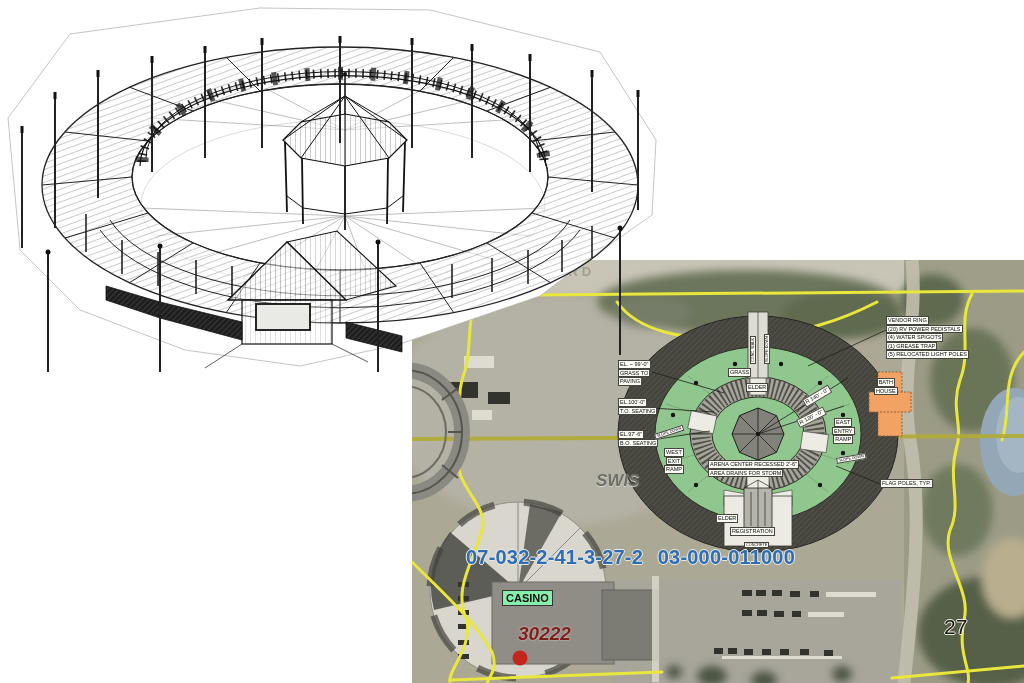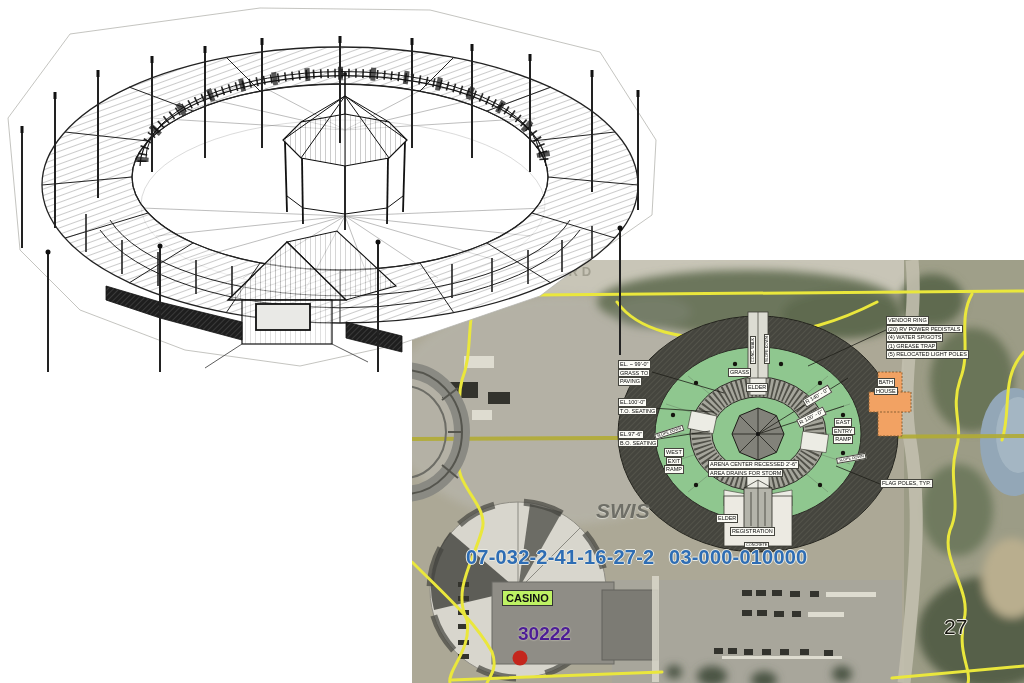--- a/index.html
+++ b/index.html
@@ -13,26 +13,26 @@
 
   .mlabel{position:absolute;font-size:5.5px;line-height:6.5px;color:#0b0b0b;text-align:center;z-index:6;}
   .mlabel .ln{display:block;background:#fcfcf6;border:0.5px solid #45453e;padding:0 1px;width:max-content;margin:0 auto;}
   .mlabel.la .ln{margin:0 auto 0 0;}
   .tiny{font-size:3.8px;line-height:4.2px;}
   .rot{transform-origin:0 0;}
 
   .bigtext{position:absolute;z-index:7;white-space:nowrap;}
   .parcel{left:54px;top:286px;font-size:20px;font-weight:bold;color:#2e6db4;word-spacing:9px;letter-spacing:0.2px;
           text-shadow:-1px 0 #e8e8e0,1px 0 #e8e8e0,0 -1px #e8e8e0,0 1px #e8e8e0;}
-  .swis{left:184px;top:211px;font-size:21px;font-weight:bold;font-style:italic;color:#6e6e66;
-        text-shadow:0 1px 1px #d8d8cf;margin-top:28px;}
-  .casino{left:90px;top:330px;font-size:11px;font-weight:bold;color:#111;background:#bef264;
+  .swis{left:184px;top:211px;font-size:17px;font-weight:bold;font-style:italic;color:#6e6e66;
+        text-shadow:0 1px 1px #d8d8cf;}
+  .casino{left:90px;top:330px;font-size:11px;font-weight:bold;color:#111;background:#86efac;
           border:1px solid #333;padding:0 3px;line-height:14px;}
-  .pointid{left:106px;top:363px;font-size:19px;font-weight:bold;color:#4c1d95;
-           text-shadow:0 0 2px #e6e2d4;}
+  .pointid{left:106px;top:363px;font-size:19px;font-weight:bold;color:#7f1d1d;
+           text-shadow:0 0 2px #e6e2d4;font-style:italic;}
   .section{left:532px;top:355px;font-size:21px;font-weight:normal;color:#16160f;
            text-shadow:-1px 0 #efeee6,1px 0 #efeee6,0 -1px #efeee6,0 1px #efeee6;}
   .roadname{left:84px;top:4px;font-size:13px;font-weight:bold;color:#8d8b7c;opacity:.65;letter-spacing:4px;}
 
   
   #drawing{position:absolute;left:0;top:0;z-index:3;}
 </style>
 </head>
 <body>
 
@@ -323,21 +323,21 @@
     </div>
     <div class="mlabel tiny" style="left:332px;top:282px">
       <span class="ln">CONCRETE</span>
     </div>
 
     <div class="mlabel" style="left:468px;top:219px">
       <span class="ln">FLAG POLES, TYP.</span>
     </div>
 
     <div class="bigtext swis">SWIS</div>
-    <div class="bigtext parcel">07-032-2-41-16-27-2 03-000-010000</div>
+    <div class="bigtext parcel">07-032-2-41-3-27-2 03-000-011000</div>
     <div class="bigtext casino">CASINO</div>
     <div class="bigtext pointid">30222</div>
     <div class="bigtext section">27</div>
   </div>
 
   <svg id="drawing" width="670" height="372" viewBox="0 0 670 372">
     <defs>
       <pattern id="rs" width="6" height="6" patternUnits="userSpaceOnUse" patternTransform="rotate(70)">
         <rect width="6" height="6" fill="#ffffff"></rect>
           <line x1="0" y1="0" x2="0" y2="6" stroke="#2b2b2b" stroke-width="1.1"></line>

